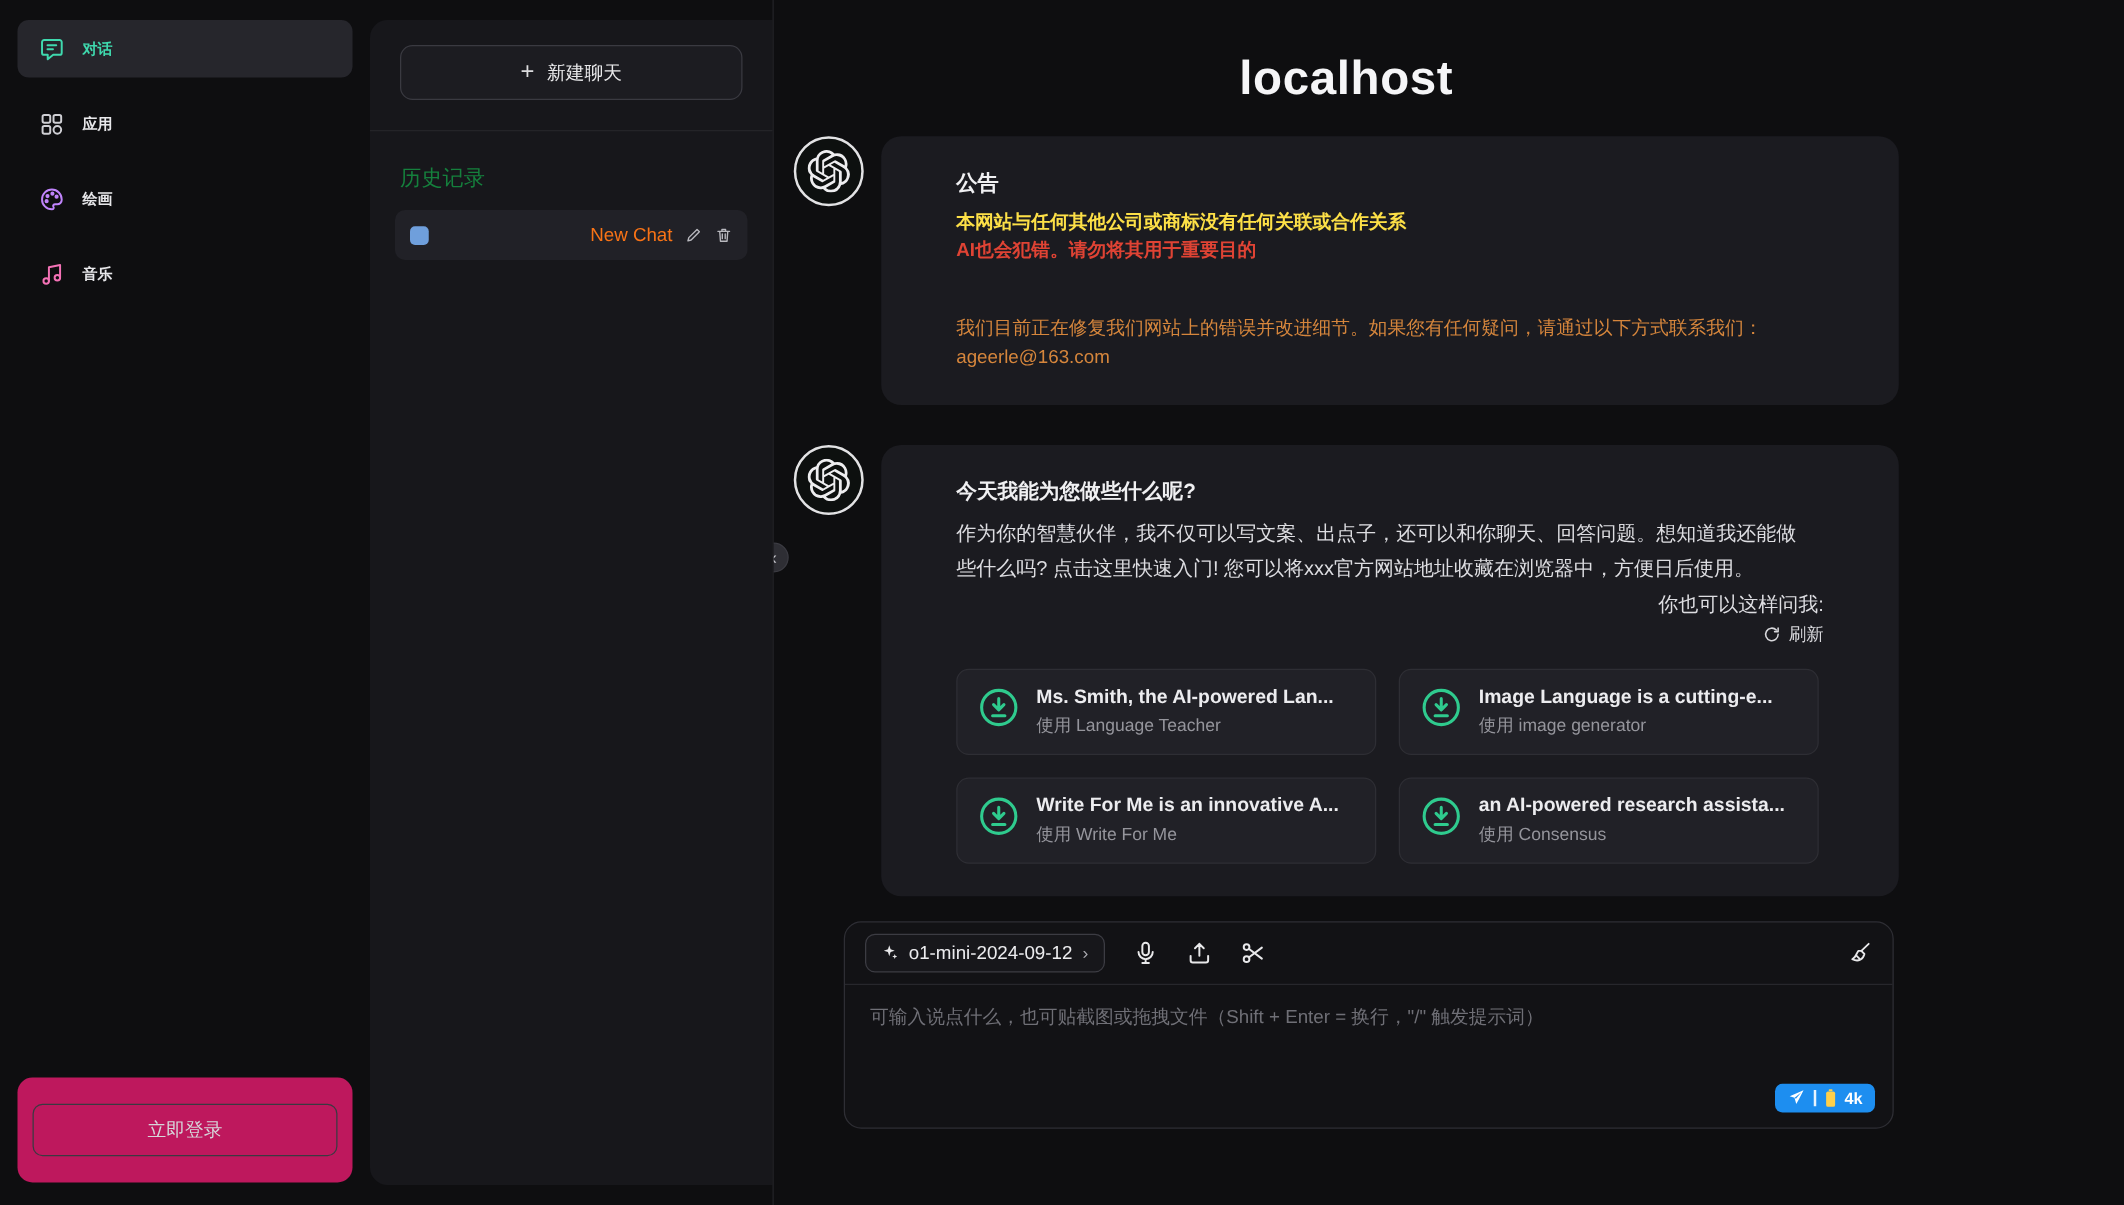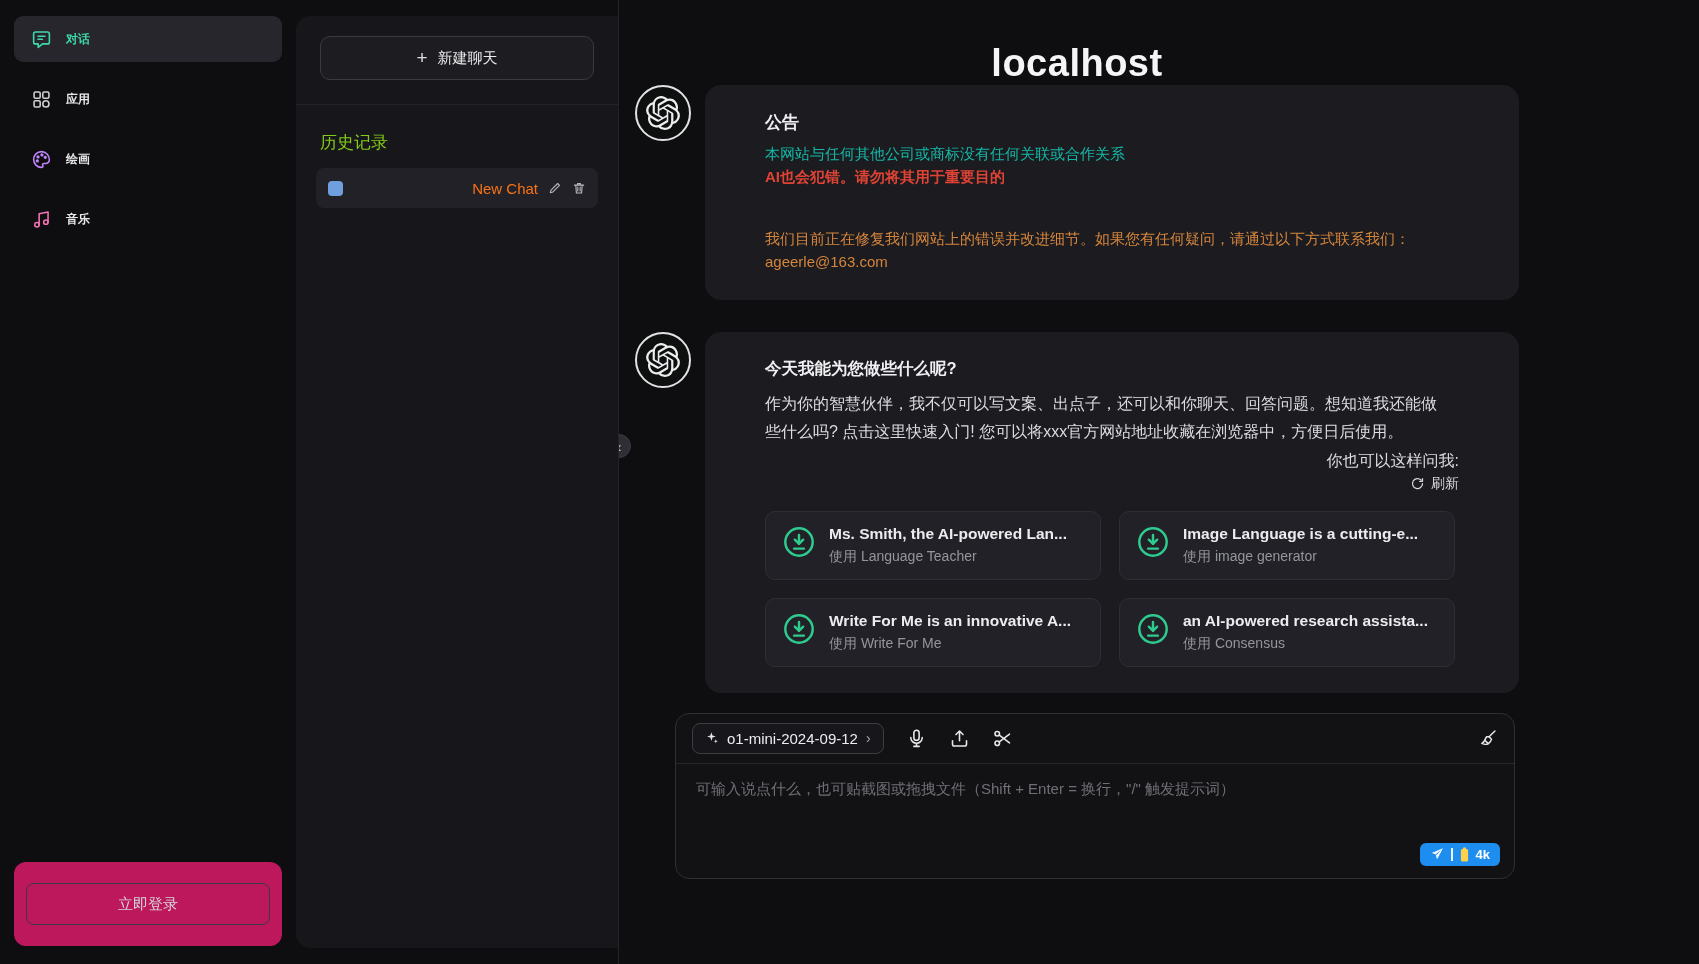--- a/index.html
+++ b/index.html
@@ -44,21 +44,21 @@
   }
   .history-top { padding: 20px 24px 24px; border-bottom: 1px solid #242428; }
   .new-chat-btn {
     width: 100%; height: 44px; background: #1c1c21;
     border: 1px solid #3a3a41; border-radius: 10px;
     color: #e8e8ea; font-size: 15px; cursor: pointer;
     display: flex; align-items: center; justify-content: center; gap: 10px;
     font-family: inherit;
   }
   .new-chat-btn .plus { font-size: 19px; font-weight: 400; color: #dcdcde; }
-  .history-title { padding: 26px 24px 14px; font-size: 17px; color: #84cc16; }
+  .history-title { padding: 26px 24px 14px; font-size: 17px; color: #15803d; }
   .chat-item {
     margin: 0 20px; background: #212127; border-radius: 8px;
     height: 40px; display: flex; align-items: center; gap: 10px;
     padding: 0 12px; cursor: pointer;
   }
   .chat-item-square { width: 15px; height: 15px; border-radius: 4px; background: #6f9fdc; flex-shrink: 0; }
   .chat-item-title { flex: 1; font-size: 15px; color: #f97316; text-align: right; }
   .chat-item-actions { display: flex; gap: 10px; align-items: center; }
   .chat-item-actions svg { width: 14px; height: 14px; cursor: pointer; }
 
@@ -69,36 +69,36 @@
   }
   .collapse-btn {
     position: absolute; left: -12px; top: 434px; z-index: 5;
     width: 24px; height: 24px; border-radius: 50%;
     background: #2e2e34; border: 1px solid #3b3b42; color: #c9c9cf;
     font-size: 15px; line-height: 21px; text-align: center; cursor: pointer;
   }
   .chat-col { width: 884px; margin-left: 16px; padding-top: 42px; }
   .page-title {
     text-align: center; font-size: 38px; font-weight: 700;
-    color: #f5f5f7; letter-spacing: 0.5px;
+    color: #f5f5f7; margin-bottom: 24px; letter-spacing: 0.5px;
   }
   .msg-row { display: flex; align-items: flex-start; gap: 14px; margin-bottom: 32px; }
   .avatar {
     width: 56px; height: 56px; border-radius: 50%; flex-shrink: 0;
     border: 2px solid #e2e2e4; background: #0d100f;
     display: flex; align-items: center; justify-content: center;
   }
   .avatar svg { width: 34px; height: 34px; }
   .bubble {
     flex: 1; background: #1b1b20; border-radius: 16px;
     padding: 26px 60px;
   }
   .ann-title { font-size: 17px; font-weight: 700; color: #f0f0f2; margin-bottom: 9px; }
   .ann-line { font-size: 15px; line-height: 1.42; margin-bottom: 2px; }
-  .ann-red-bold { color: #14b8a6; font-weight: 400; }
+  .ann-red-bold { color: #fde047; font-weight: 700; }
   .ann-red { color: #df4334; font-weight: 600; }
   .ann-orange { color: #d6863c; margin-top: 40px; }
   .ann-email { color: #d6863c; cursor: pointer; }
 
   .welcome-title { font-size: 16.5px; font-weight: 700; color: #f0f0f2; margin-bottom: 10px; }
   .welcome-body { font-size: 16px; line-height: 1.72; color: #dddde1; max-width: 680px; }
   .hint-row { display: flex; align-items: flex-end; justify-content: space-between; margin-top: 2px; flex-direction: column; }
   .hint-text { font-size: 16px; color: #dddde1; line-height: 1.72; }
   .refresh-btn {
     display: flex; align-items: center; gap: 6px; cursor: pointer;

